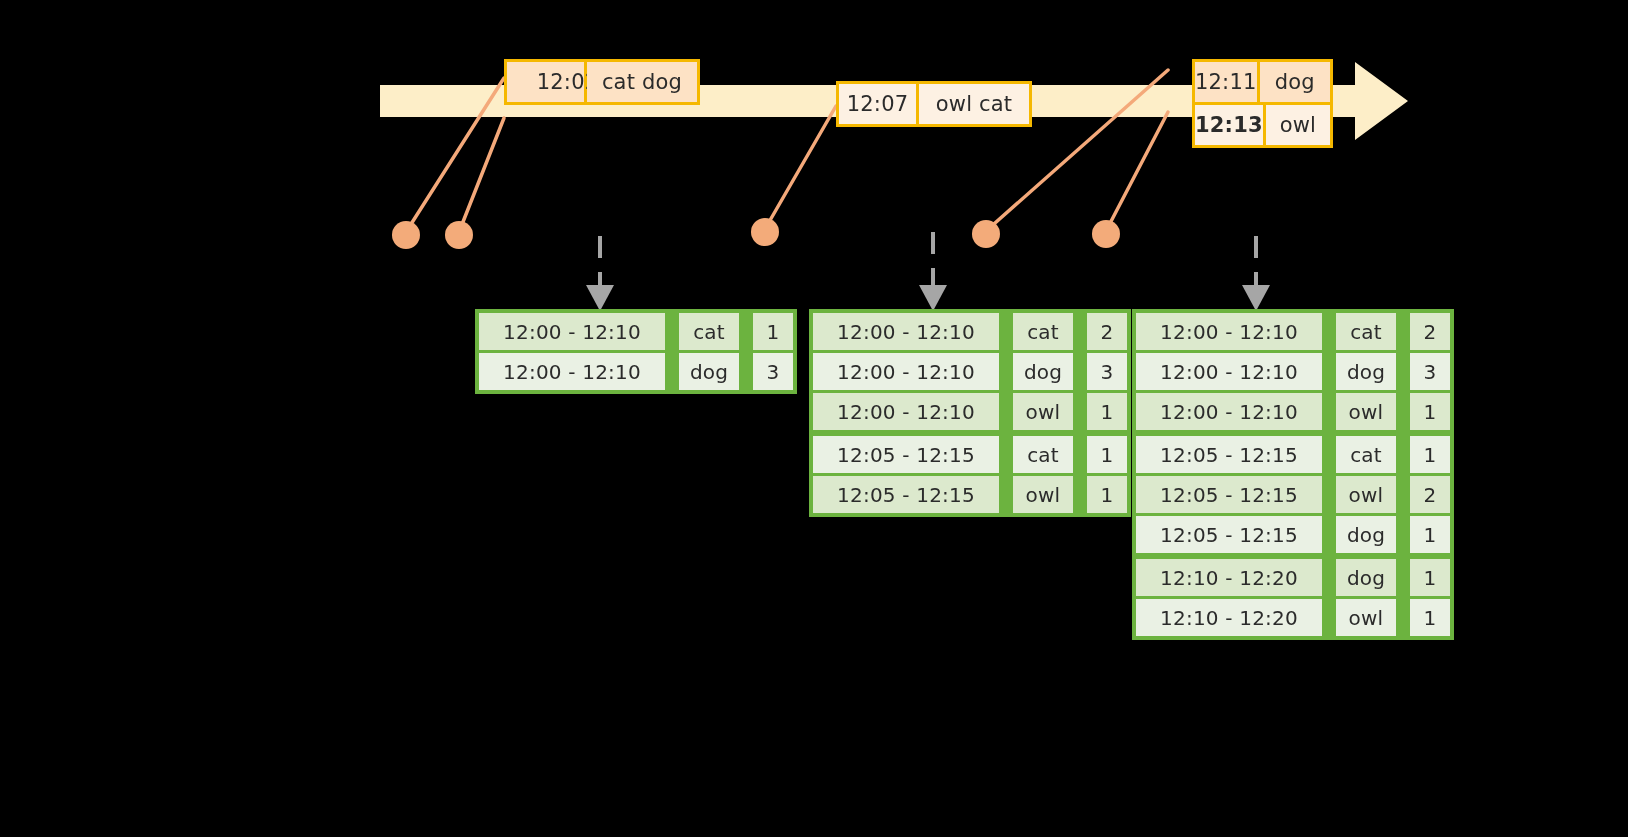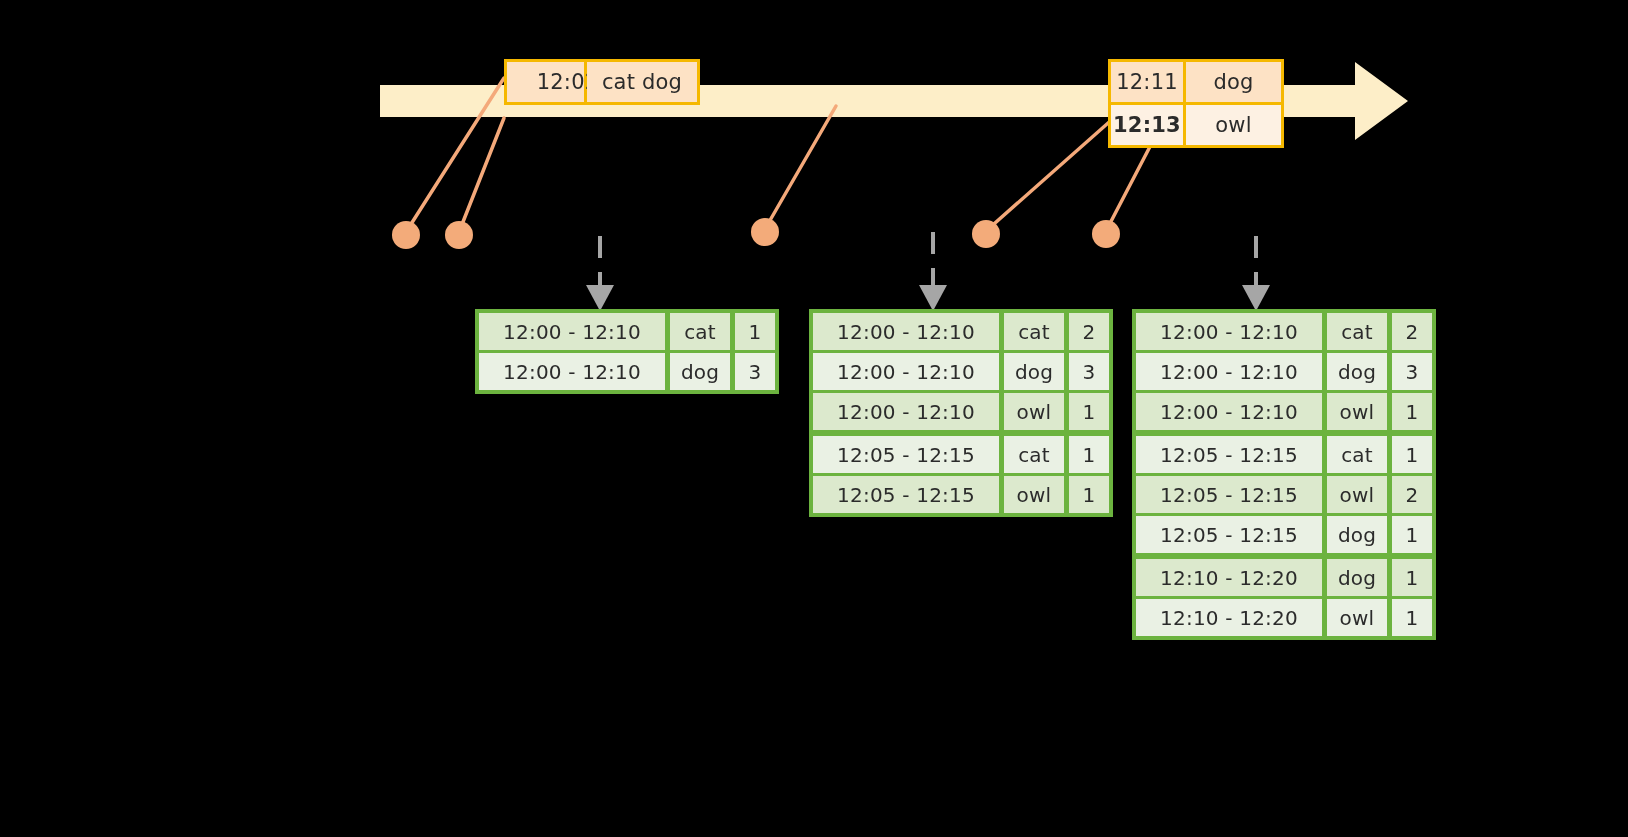--- a/index.html
+++ b/index.html
@@ -76,21 +76,21 @@
   .rt-row.groupsep { margin-top: 6px; }
   .rt-cell {
     display: flex;
     align-items: center;
     justify-content: center;
     font-size: 20px;
     color: #2b2b2b;
     box-sizing: border-box;
     letter-spacing: .2px;
   }
-  .rt-cell + .rt-cell { margin-left: 5px; }
+  .rt-cell + .rt-cell { margin-left: 14px; }
   .rt-row.shade  .rt-cell { background: #dce9cd; }
   .rt-row.plain  .rt-cell { background: #eaf1e4; }
 
   .c-win { width: 186px; }
   .c-key { width: 60px; }
   .c-cnt { width: 40px; }
 </style>
 </head>
 <body>
 
@@ -130,22 +130,28 @@
     </g>
   </svg>
 
   <div class="event-box" id="event-box-1" style="left:504px; top:59px; width:196px;">
     <div class="event-row shade">
       <div class="cell time" style="width:80px;padding-left:44px;">12:02</div>
       <div class="cell words" style="width:130px;">cat dog</div>
     </div>
   </div>
 
-
-  <div class="event-box" id="event-box-3" style="left:1108px; top:59px; width:176px;">
+  <div class="event-box" id="event-box-2" style="left:836px; top:81px; width:196px;">
+    <div class="event-row plain">
+      <div class="cell time" style="width:80px;">12:07</div>
+      <div class="cell words" style="width:110px;">owl cat</div>
+    </div>
+  </div>
+
+  <div class="event-box" id="event-box-3" style="left:1192px; top:59px; width:141px;">
     <div class="event-row shade">
       <div class="cell time" style="width:75px;">12:11</div>
       <div class="cell words" style="width:95px;">dog</div>
     </div>
     <div class="event-row plain">
       <div class="cell time" style="width:75px;font-weight:bold;">12:13</div>
       <div class="cell words" style="width:95px;">owl</div>
     </div>
   </div>
 

